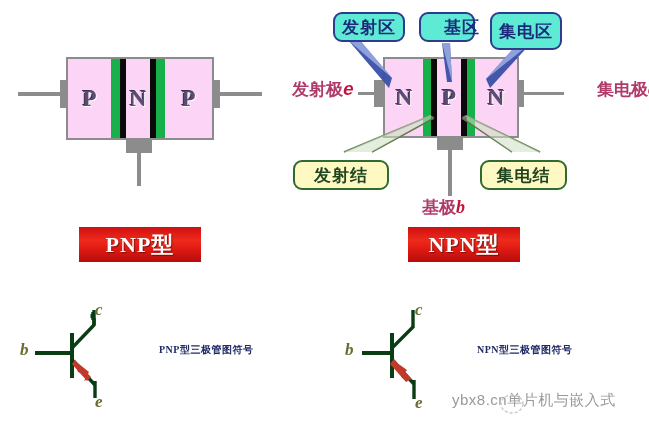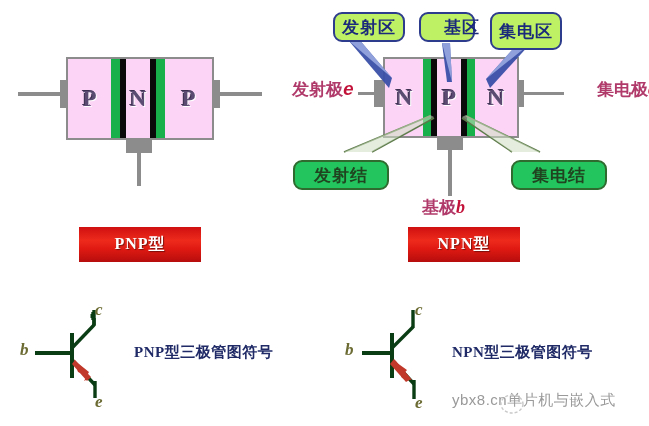--- a/index.html
+++ b/index.html
@@ -56,34 +56,34 @@
     position: absolute;
     background: #8c8c8c;
   }
 
   
   .callout {
     position: absolute;
     box-sizing: border-box;
     border: 2px solid #2d3c8c;
     border-radius: 9px;
-    background: #bef264;
+    background: #5eead4;
     color: #1b2a7a;
     font-family: "Liberation Serif", serif;
     font-weight: bold;
     font-size: 17px;
     display: flex;
     align-items: center;
     justify-content: center;
     letter-spacing: 1px;
     white-space: nowrap;
   }
   .callout-green {
     border-color: #2f6b2f;
-    background: #22c55e;
+    background: #fef9c3;
     color: #20441f;
   }
 
   
   .elabel {
     position: absolute;
     font-family: "Liberation Serif", serif;
     font-weight: bold;
     font-size: 17px;
     color: #b03a6a;
@@ -100,35 +100,36 @@
   .banner {
     position: absolute;
     background: linear-gradient(to bottom, #cf1010 0%, #ee2a1c 38%, #e01a12 62%, #b60d0d 100%);
     display: flex;
     align-items: center;
     justify-content: center;
   }
   .banner span {
     font-family: "Liberation Serif", serif;
     font-weight: bold;
-    font-size: 16px;
+    font-size: 22px;
     color: #ffffff;
     text-shadow: 1px 1px 1px rgba(0,0,0,0.45);
     letter-spacing: 1px;
   }
 
   
   .symtext {
     position: absolute;
     font-family: "Liberation Serif", serif;
     font-weight: bold;
-    font-size: 15px;
+    font-size: 10px;
     color: #1f2a66;
     white-space: nowrap;
     letter-spacing: 0.5px;
+    margin-left: 25px;
   }
   .symlead {
     position: absolute;
     font-family: "Liberation Serif", serif;
     font-style: italic;
     font-weight: bold;
     font-size: 17px;
     color: #6b6b33;
     text-shadow: 1px 1px 0 #ffffff;
   }
@@ -231,21 +232,21 @@
     <div class="callout" style="left:419px; top:12px; width:56px; height:30px;padding-left:30px;">
       <span>基区</span>
     </div>
     <div class="callout" style="left:490px; top:12px; width:72px; height:38px;">
       <span>集电区</span>
     </div>
 
     <div class="callout callout-green" style="left:293px; top:160px; width:96px; height:30px;">
       <span>发射结</span>
     </div>
-    <div class="callout callout-green" style="left:511px; top:160px; width:96px; height:30px;">
+    <div class="callout callout-green" style="left:480px; top:160px; width:87px; height:30px;">
       <span>集电结</span>
     </div>
 
     <div class="elabel" style="left:292px; top:78px;font-family:Liberation Mono, monospace;">
       <span>发射极</span><i>e</i>
     </div>
 
     <div class="elabel" style="left:572px; top:78px;margin-left:25px;">
       <span>集电极</span><i>c</i>
     </div>

